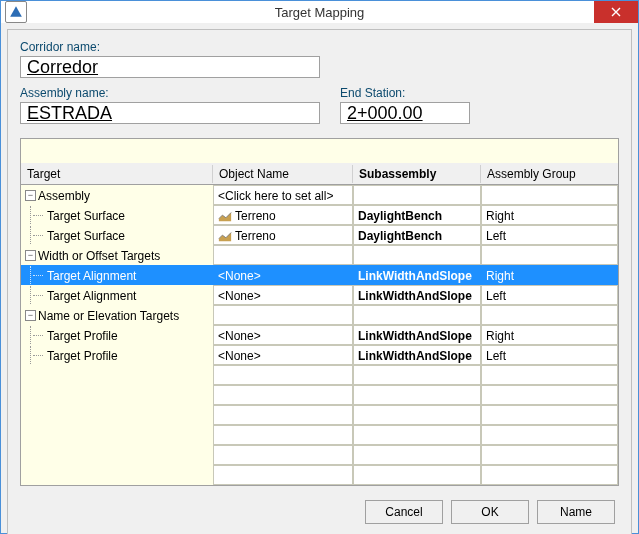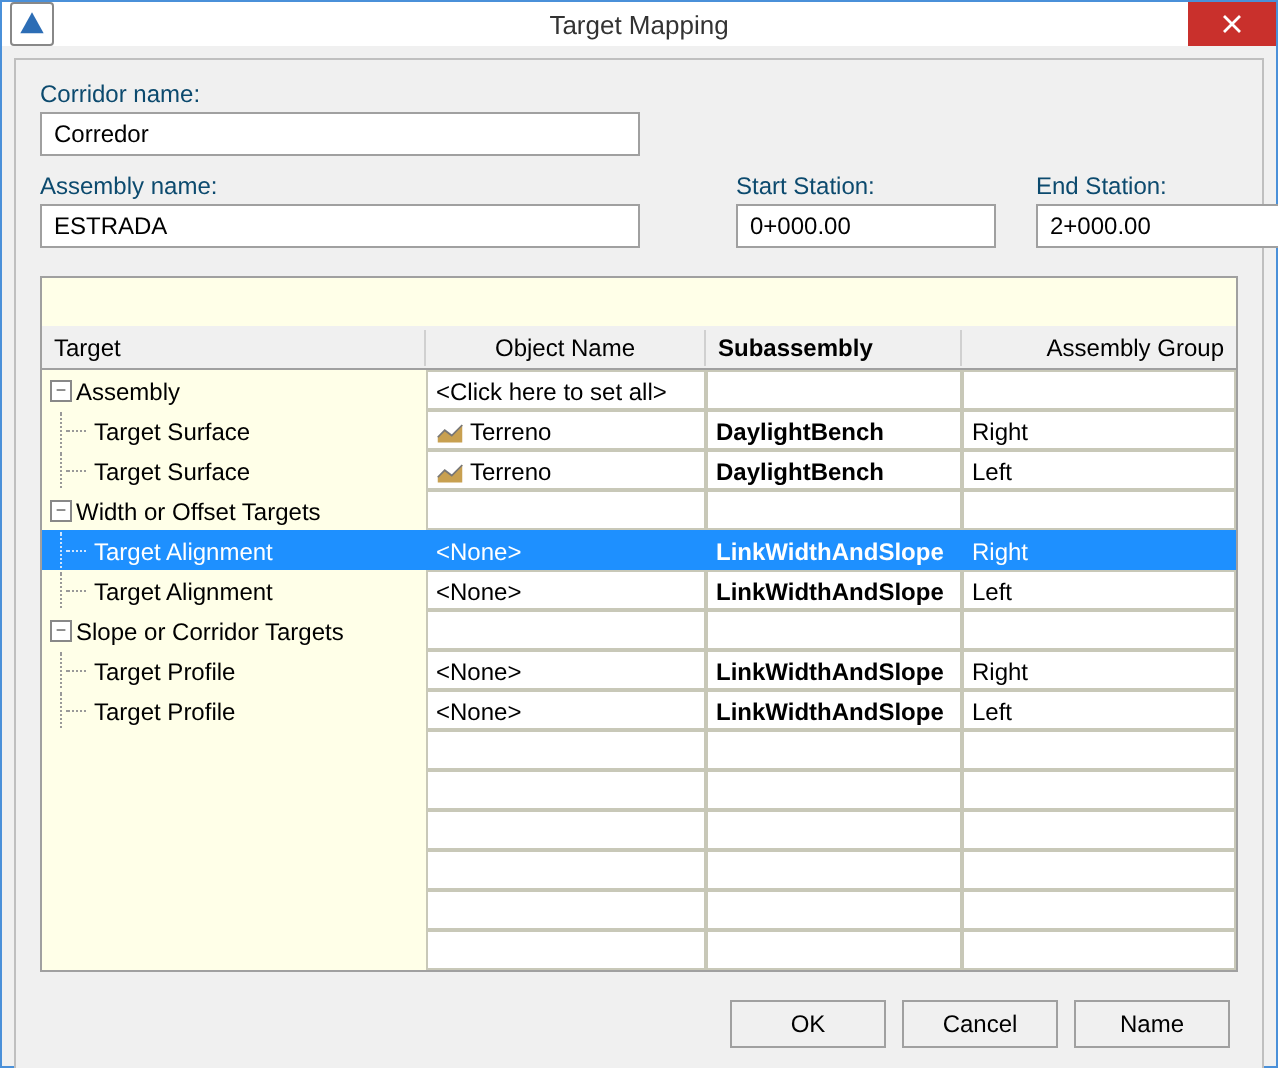--- a/index.html
+++ b/index.html
@@ -79,22 +79,23 @@
   }
   .field-col { display: flex; flex-direction: column; }
   .field-col.wide { flex: 0 0 300px; }
   .field-col.med  { flex: 0 0 130px; }
   .lbl { font-size: 12px; color: #0c4a6e; margin-bottom: 2px; }
   .txt {
     height: 22px;
     border: 1px solid #a0a0a0;
     background: #fff;
     padding: 2px 6px;
-    font-size: 12px;
+    font-size: 18px;
     line-height: 16px;
+    text-decoration: underline;
   }
   .grid {
     margin-top: 6px;
     flex: 1;
     border: 1px solid #a0a0a0;
     background: #ffffe8;
     display: flex;
     flex-direction: column;
     overflow: hidden;
   }
@@ -106,23 +107,23 @@
     align-items: center;
     font-size: 12px;
     margin-top: 24px;
   }
   .ghead > div {
     border-right: 1px solid #d0d0d0;
     padding: 2px 6px;
     white-space: nowrap;
     overflow: hidden;
   }
-  .ghead > div:last-child { border-right: none; text-align: right; }
+  .ghead > div:last-child { border-right: none; }
   .c0 { width: 192px; }
-  .c1 { width: 140px; text-align: center; }
+  .c1 { width: 140px; }
   .c2 { width: 128px; font-weight: bold; }
   .c3 { flex: 1; }
   .gbody { flex: 1; background: #ffffe8; }
   .grow {
     display: flex;
     height: 20px;
     align-items: stretch;
     font-size: 12px;
   }
   .grow > div {
@@ -211,24 +212,20 @@
           <span class="lbl">Corridor name:</span>
           <div class="txt">Corredor</div>
         </div>
       </div>
 
       <div class="field-row">
         <div class="field-col wide">
           <span class="lbl">Assembly name:</span>
           <div class="txt">ESTRADA</div>
         </div>
-        <div class="field-col med" style="margin-left:28px">
-          <span class="lbl">Start Station:</span>
-          <div class="txt">0+000.00</div>
-        </div>
         <div class="field-col med">
           <span class="lbl">End Station:</span>
           <div class="txt">2+000.00</div>
         </div>
       </div>
 
       <div class="grid">
         <div class="ghead">
           <div class="c0">Target</div>
           <div class="c1">Object Name</div>
@@ -313,21 +310,21 @@
               <span>Target Alignment</span>
             </div>
             <div class="c1 cellv">&lt;None&gt;</div>
             <div class="c2 cellv">LinkWidthAndSlope</div>
             <div class="c3 cellv">Left</div>
           </div>
 
           <div class="grow">
             <div class="c0 tree-cell">
               <span class="expander">−</span>
-              <span>Slope or Corridor Targets</span>
+              <span>Name or Elevation Targets</span>
             </div>
             <div class="c1 cellv"></div>
             <div class="c2 cellv"></div>
             <div class="c3 cellv"></div>
           </div>
 
           <div class="grow">
             <div class="c0 tree-cell">
               <span class="tree-line"></span>
                 <span class="tree-branch"></span>
@@ -383,20 +380,20 @@
             <div class="c0"></div>
               <div class="c1 cellv"></div>
               <div class="c2 cellv"></div>
               <div class="c3 cellv"></div>
           </div>
 
         </div>
       </div>
 
       <div class="btnbar">
+        <button class="btn">Cancel</button>
         <button class="btn">OK</button>
-        <button class="btn">Cancel</button>
         <button class="btn">Name</button>
       </div>
 
     </div>
   </div>
 </div>
 
 </body></html>

